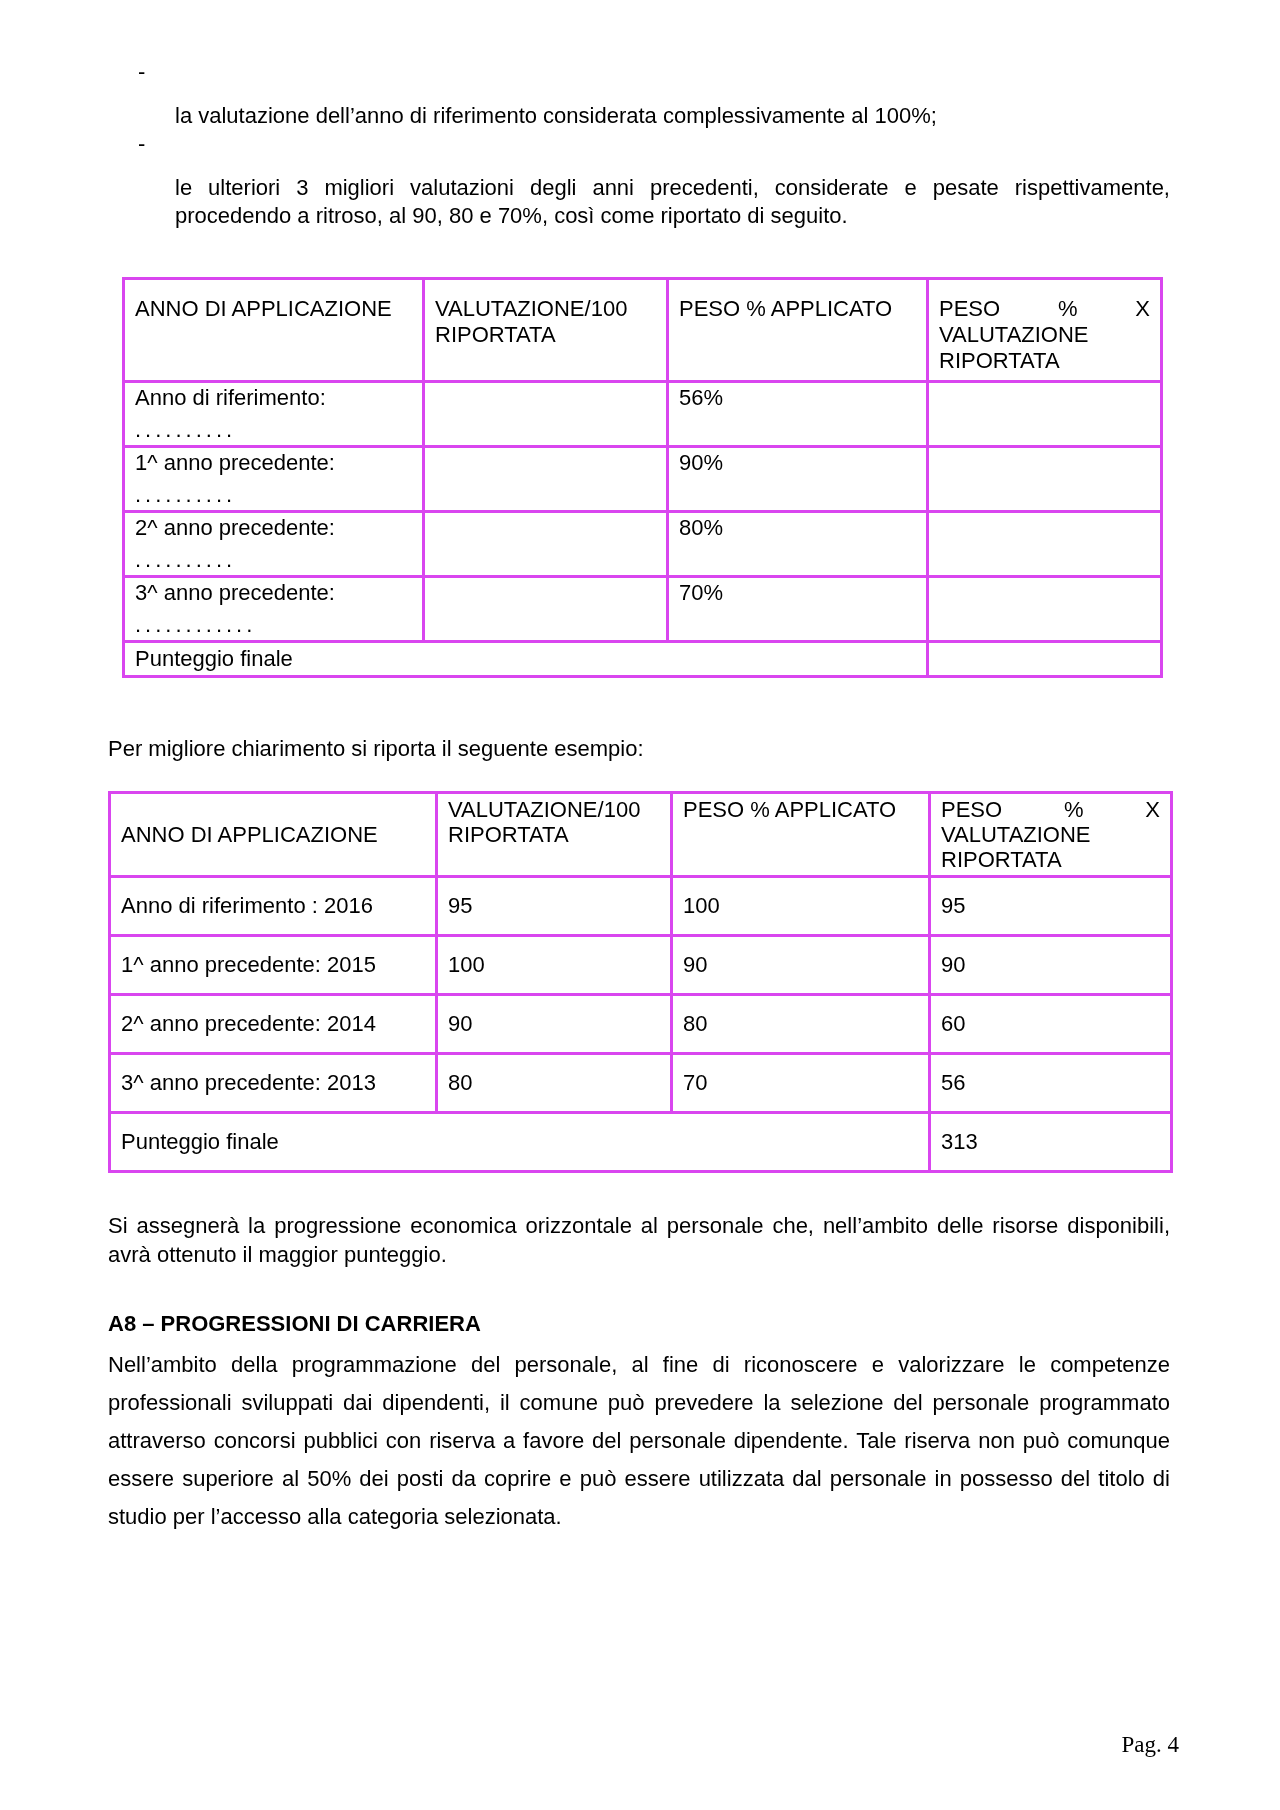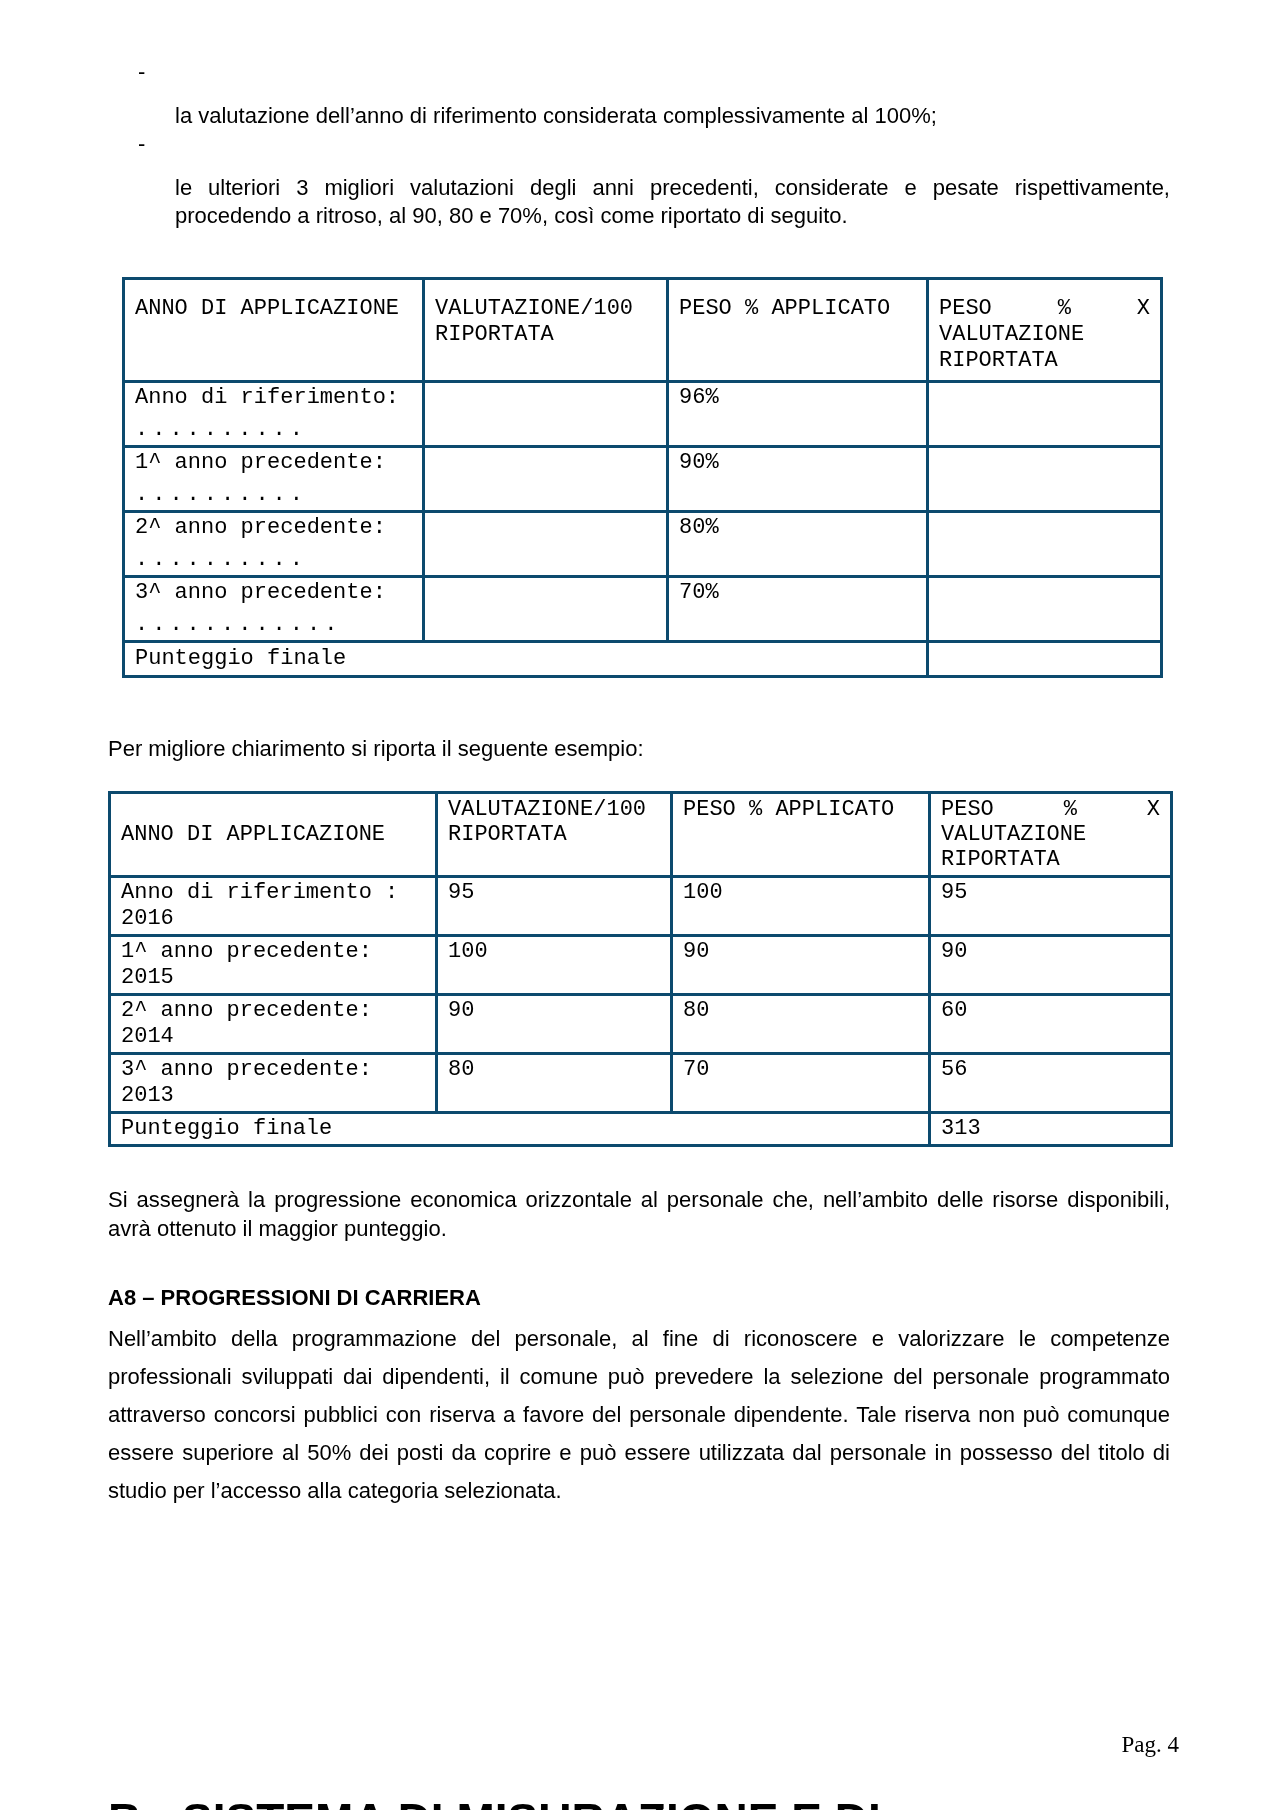--- a/index.html
+++ b/index.html
@@ -9,33 +9,33 @@
     font-family:"Liberation Sans",sans-serif;font-size:22px;
   }
   .content{padding:58px 110px 0 108px;}
   
   .li{display:flex;line-height:28px;}
   .li .marker{flex:0 0 67px;padding-left:30px;box-sizing:border-box;}
   .li .text{flex:1;margin-top:44px;}
   .li.just .text{text-align:justify;}
   
   .tbl{border-collapse:collapse;table-layout:fixed;}
-  .tbl th,.tbl td{border:3px solid #0c4a6e;padding:2px 10px;vertical-align:top;
-    text-align:left;font-weight:normal;line-height:26px;overflow:hidden;font-family:Liberation Mono, monospace;}
+  .tbl th,.tbl td{border:3px solid #d946ef;padding:2px 10px;vertical-align:top;
+    text-align:left;font-weight:normal;line-height:26px;overflow:hidden;}
   .tbl1{width:1038px;margin:47px 0 0 14px;}
   .tbl1 th{padding-top:16px;padding-bottom:6px;height:78px;}
   .tbl1 td{height:56px;}
   .jline{display:flex;justify-content:space-between;text-align:center;}
   .dots{margin-top:6px;letter-spacing:4px;}
   .ctr{text-align:center;}
   .rgt{text-align:right;}
   .frow td{height:26px;padding:3px 10px;margin-left:24px;}
   .tbl2{width:1062px;margin-top:28px;}
   .tbl2 th{padding:3px 10px;line-height:25px;height:auto;}
-  .tbl2 td{padding:2px 10px;height:26px;}
+  .tbl2 td{padding:15px 10px;height:26px;}
   .vmid{vertical-align:middle !important;}
   
   .para{margin:0;line-height:29px;}
   .just{text-align:justify;}
   .mt56{margin-top:56px;}
   .mt38{margin-top:38px;}
   .h-a8{margin:40px 0 0 0;font-size:22px;line-height:30px;font-weight:bold;}
   .a8p{line-height:38px;margin-top:7px;}
   .bhead{margin-top:280px;font-weight:bold;font-size:46px;line-height:60px;white-space:nowrap;letter-spacing:0px;}
   .bhead .indent{padding-left:107px;}
@@ -79,21 +79,21 @@
           </th>
         </tr>
       </thead>
       <tbody>
         <tr>
           <td>
             <div>Anno di riferimento:</div>
             <div class="dots">..........</div>
           </td>
           <td class="ctr"></td>
-          <td class="ctr">96%</td>
+          <td class="ctr">56%</td>
           <td class="ctr"></td>
         </tr>
         <tr>
           <td>
             <div>1^ anno precedente:</div>
             <div class="dots">..........</div>
           </td>
           <td class="ctr"></td>
           <td class="ctr">90%</td>
           <td class="ctr"></td>

